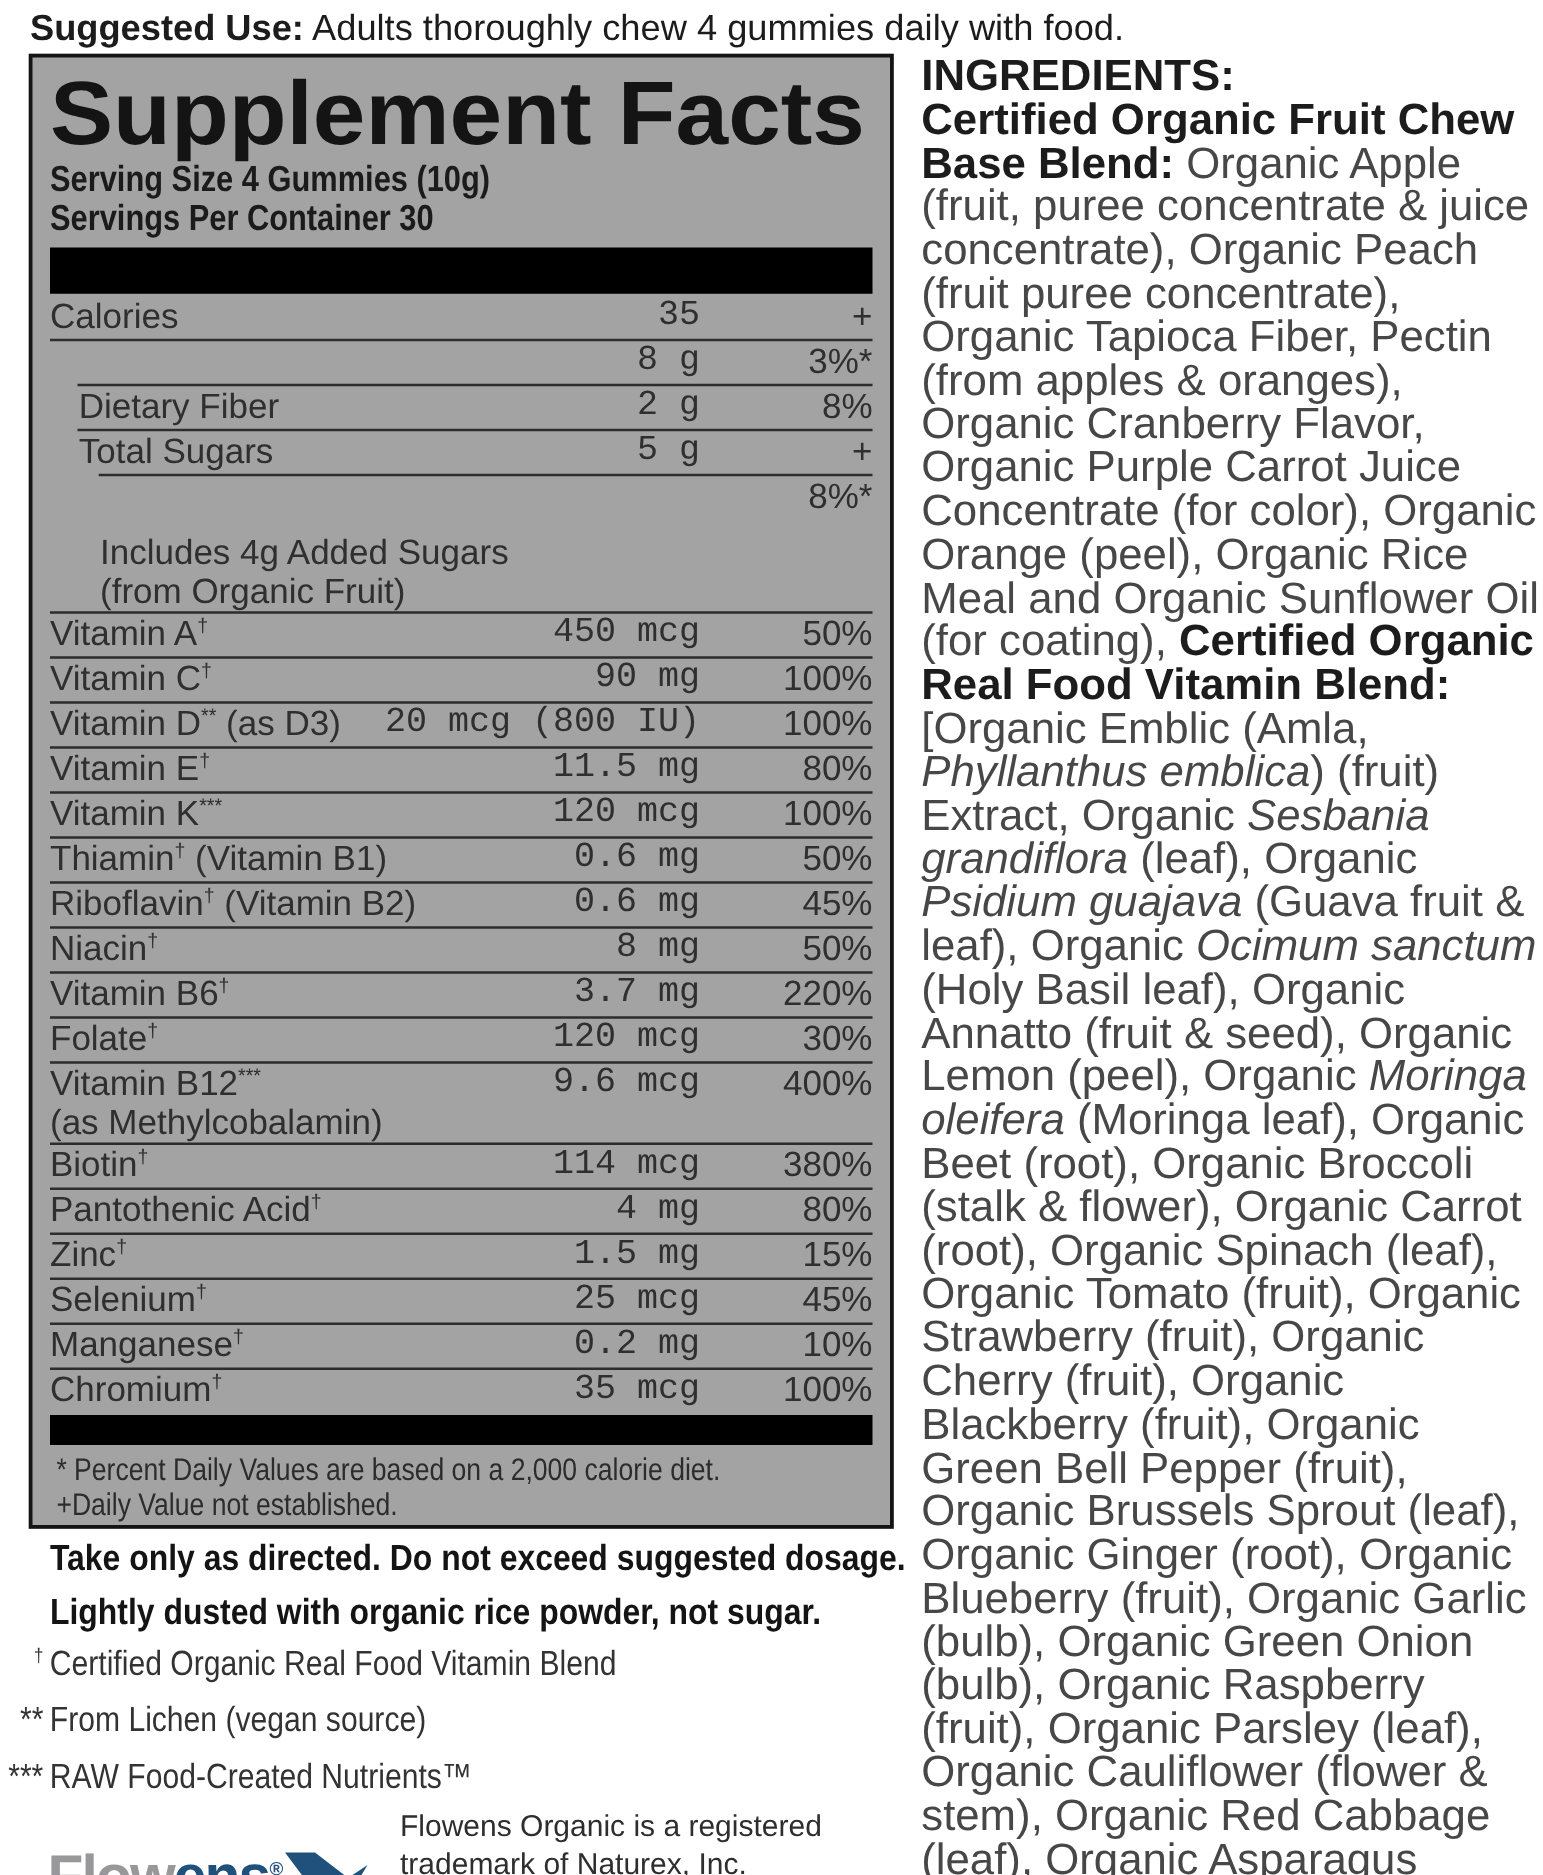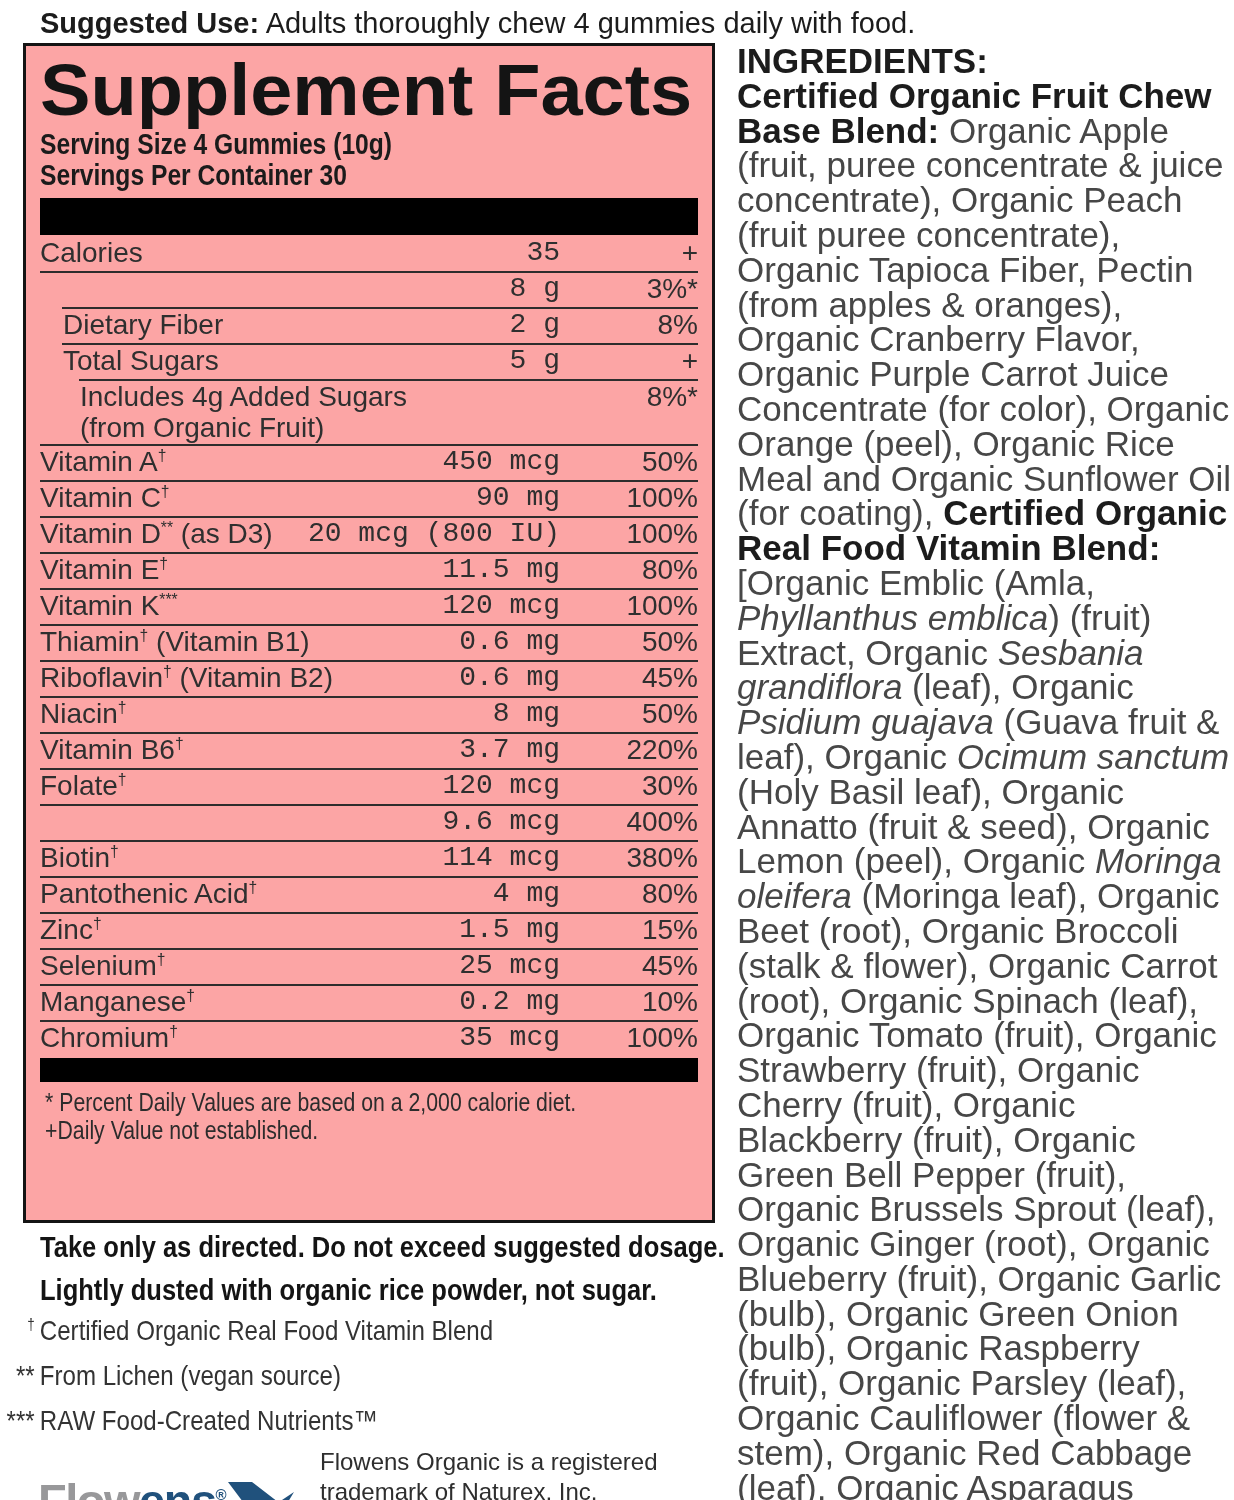--- a/index.html
+++ b/index.html
@@ -5,27 +5,27 @@
   html,body{margin:0;padding:0;}
   body{
     width:1234px;height:1500px;position:relative;background:#fff;
     font-family:"Liberation Sans",sans-serif;overflow:hidden;
     -webkit-font-smoothing:antialiased;
   }
   .abs{position:absolute;}
   sup{font-size:56%;line-height:0;vertical-align:super;}
 
   
-  .suggested{left:40px;top:6px;font-size:29px;line-height:34px;color:#1c1c1c;white-space:nowrap;}
+  .suggested{left:24px;top:6px;font-size:29px;line-height:34px;color:#1c1c1c;white-space:nowrap;}
   .suggested .lbl{font-weight:bold;}
 
   
   .sf-box{
     left:23px;top:43px;width:692px;height:1180px;border:3px solid #141414;
-    padding:5px 14px 0;box-sizing:border-box;background:#fca5a5;
+    padding:5px 14px 0;box-sizing:border-box;background:#a3a3a3;
   }
   .sf-title-svg{display:block;margin-top:2px;}
   .sf-title-svg text{font-family:"Liberation Sans",sans-serif;}
   .serv{
     font-weight:bold;font-size:29px;line-height:31px;color:#1b1b1b;
     transform:scaleX(.85);transform-origin:left;white-space:nowrap;
   }
   .bar{background:#000;}
   .bar1{height:22px;margin-top:7px;}
   .bar2{height:15px;}
@@ -36,21 +36,21 @@
   .hdr-dv{left:618px;}
 
   .sf-row{
     display:flex;align-items:flex-start;min-height:36px;padding:2px 0;
     position:relative;font-size:28px;line-height:32px;color:#2f2f2f;box-sizing:border-box;
   }
   .sf-row::before{content:"";position:absolute;top:0;left:0;right:0;height:2px;background:#2d2d2d;}
   .sf-row.noline::before{display:none;}
   .sf-row.ind1 .sf-name{padding-left:23px;}
   .sf-row.ind1::before{left:22px;}
-  .sf-row.ind2 .sf-name{padding-left:40px;}
+  .sf-row.ind2 .sf-name{padding-left:40px;margin-top:45px;}
   .sf-row.ind2::before{left:39px;}
   .sf-name{flex:0 1 auto;}
   .sf-name2{line-height:29px;}
   .sf-amt{margin-left:auto;white-space:nowrap;text-align:right;font-family:Liberation Mono, monospace;}
   .sf-dv{width:138px;flex:0 0 138px;text-align:right;white-space:nowrap;}
 
   .sf-foot{
     font-size:25px;line-height:28px;color:#2c2c2c;padding-left:6px;
     transform:scaleX(.85);transform-origin:left;white-space:nowrap;
   }
@@ -180,20 +180,21 @@
         <div class="sf-name"><span>Vitamin B6</span><sup>†</sup></div>
         <div class="sf-amt">3.7 mg</div>
         <div class="sf-dv">220%</div>
       </div>
       <div class="sf-row ind0">
         <div class="sf-name"><span>Folate</span><sup>†</sup></div>
         <div class="sf-amt">120 mcg</div>
         <div class="sf-dv">30%</div>
       </div>
       <div class="sf-row ind0">
+        <div class="sf-name"><span>Vitamin B12</span><sup>***</sup><div class="sf-name2">(as Methylcobalamin)</div></div>
         <div class="sf-amt">9.6 mcg</div>
         <div class="sf-dv">400%</div>
       </div>
       <div class="sf-row ind0">
         <div class="sf-name"><span>Biotin</span><sup>†</sup></div>
         <div class="sf-amt">114 mcg</div>
         <div class="sf-dv">380%</div>
       </div>
       <div class="sf-row ind0">
         <div class="sf-name"><span>Pantothenic Acid</span><sup>†</sup></div>

